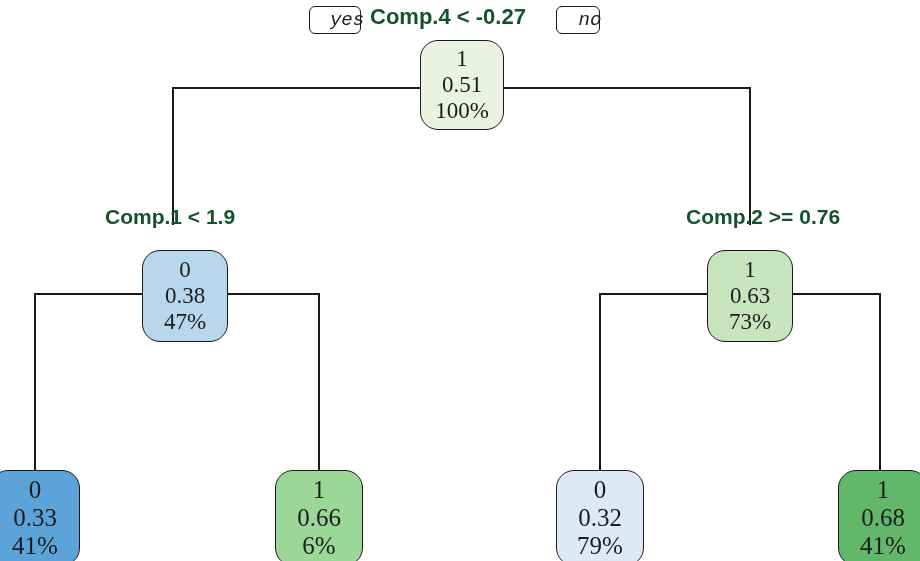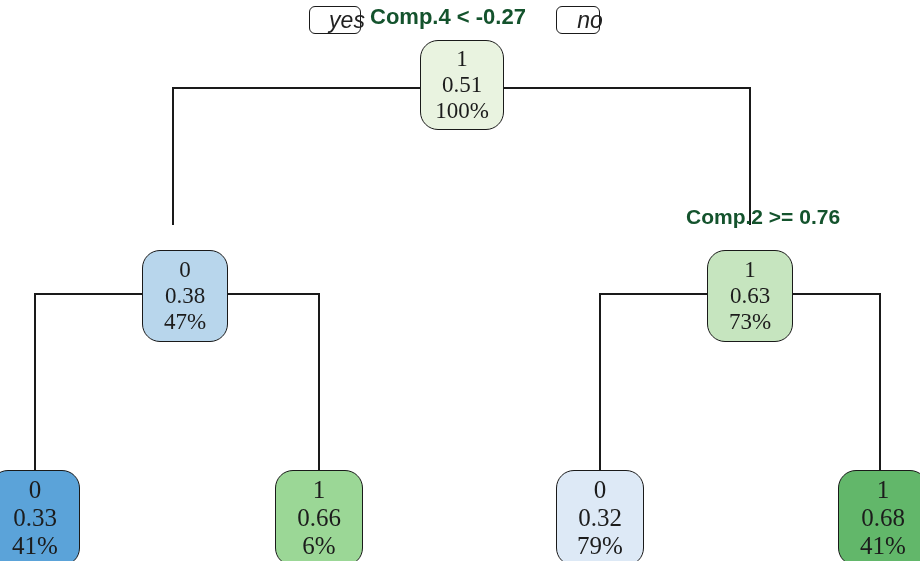--- a/index.html
+++ b/index.html
@@ -55,23 +55,23 @@
     z-index: 4;
   }
   .split-label.root-split { font-size: 22px; }
 
   .yn-box {
     position: absolute;
     box-sizing: border-box;
     border: 1.5px solid #1a1a1a;
     border-radius: 6px;
     background: #ffffff;
-    font-family: Liberation Sans, sans-serif;
+    font-family: Liberation Mono, monospace;
     font-style: italic;
-    font-size: 23px;
+    font-size: 19px;
     color: #222222;
     display: flex;
     align-items: center;
     justify-content: center;
     z-index: 5;
     padding-left: 24px;
   }
 </style>
 </head>
 <body>
@@ -103,20 +103,23 @@
   <div class="yn-box" style="left:556px; top:6px; width:44px; height:28px;">
     <span>no</span>
   </div>
 
   <div class="node root" style="left:420px; top:40px; width:84px; height:90px; background:#e9f3e0;">
     <span class="nl">1</span>
     <span class="nl">0.51</span>
     <span class="nl">100%</span>
   </div>
 
+  <div class="split-label" style="left:105px; top:205px;">
+    <span>Comp.1 &lt; 1.9</span>
+  </div>
 
   <div class="split-label" style="left:655px; top:205px;margin-left:31px;">
     <span>Comp.2 &gt;= 0.76</span>
   </div>
 
   <div class="node branch" style="left:142px; top:250px; width:86px; height:92px; background:#b8d6ec;">
     <span class="nl">0</span>
     <span class="nl">0.38</span>
     <span class="nl">47%</span>
   </div>

